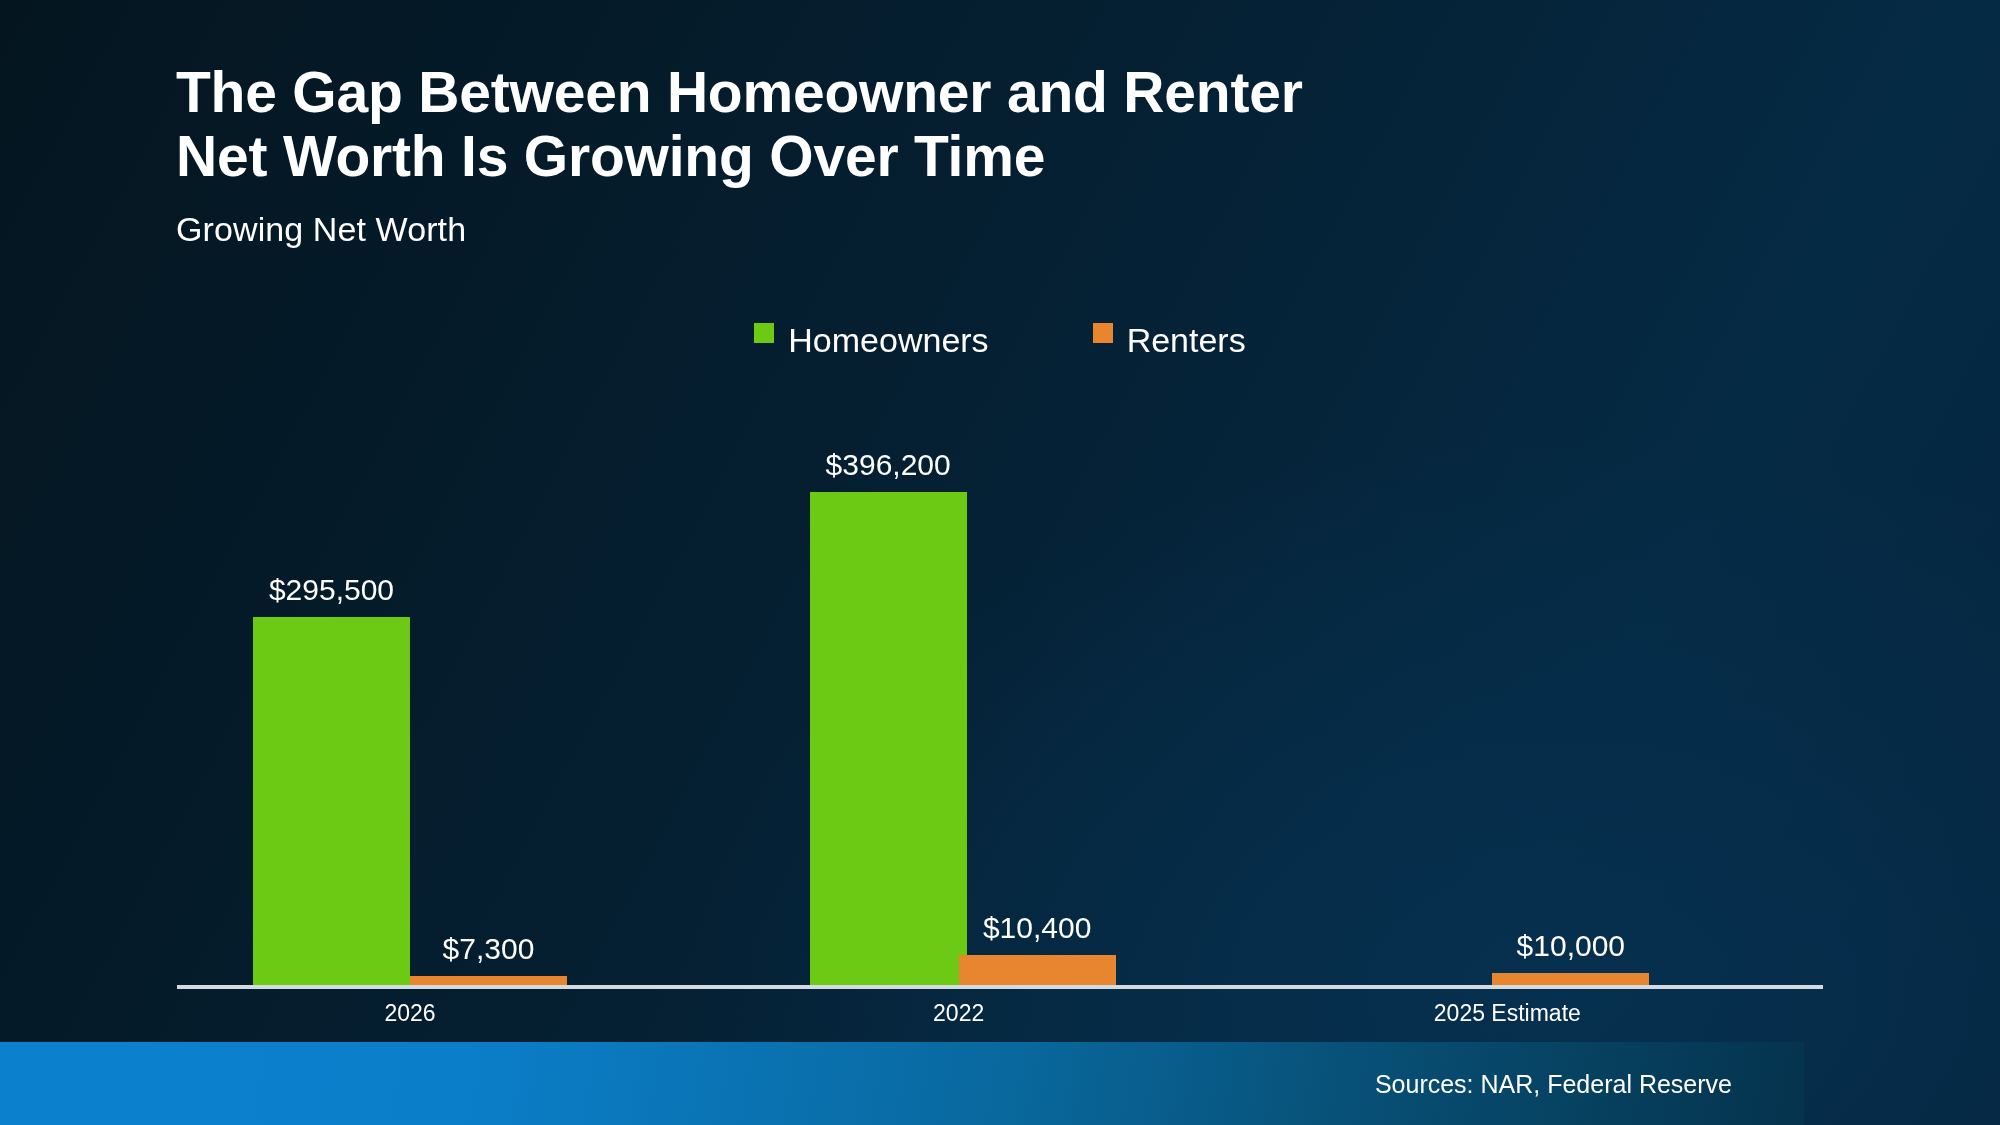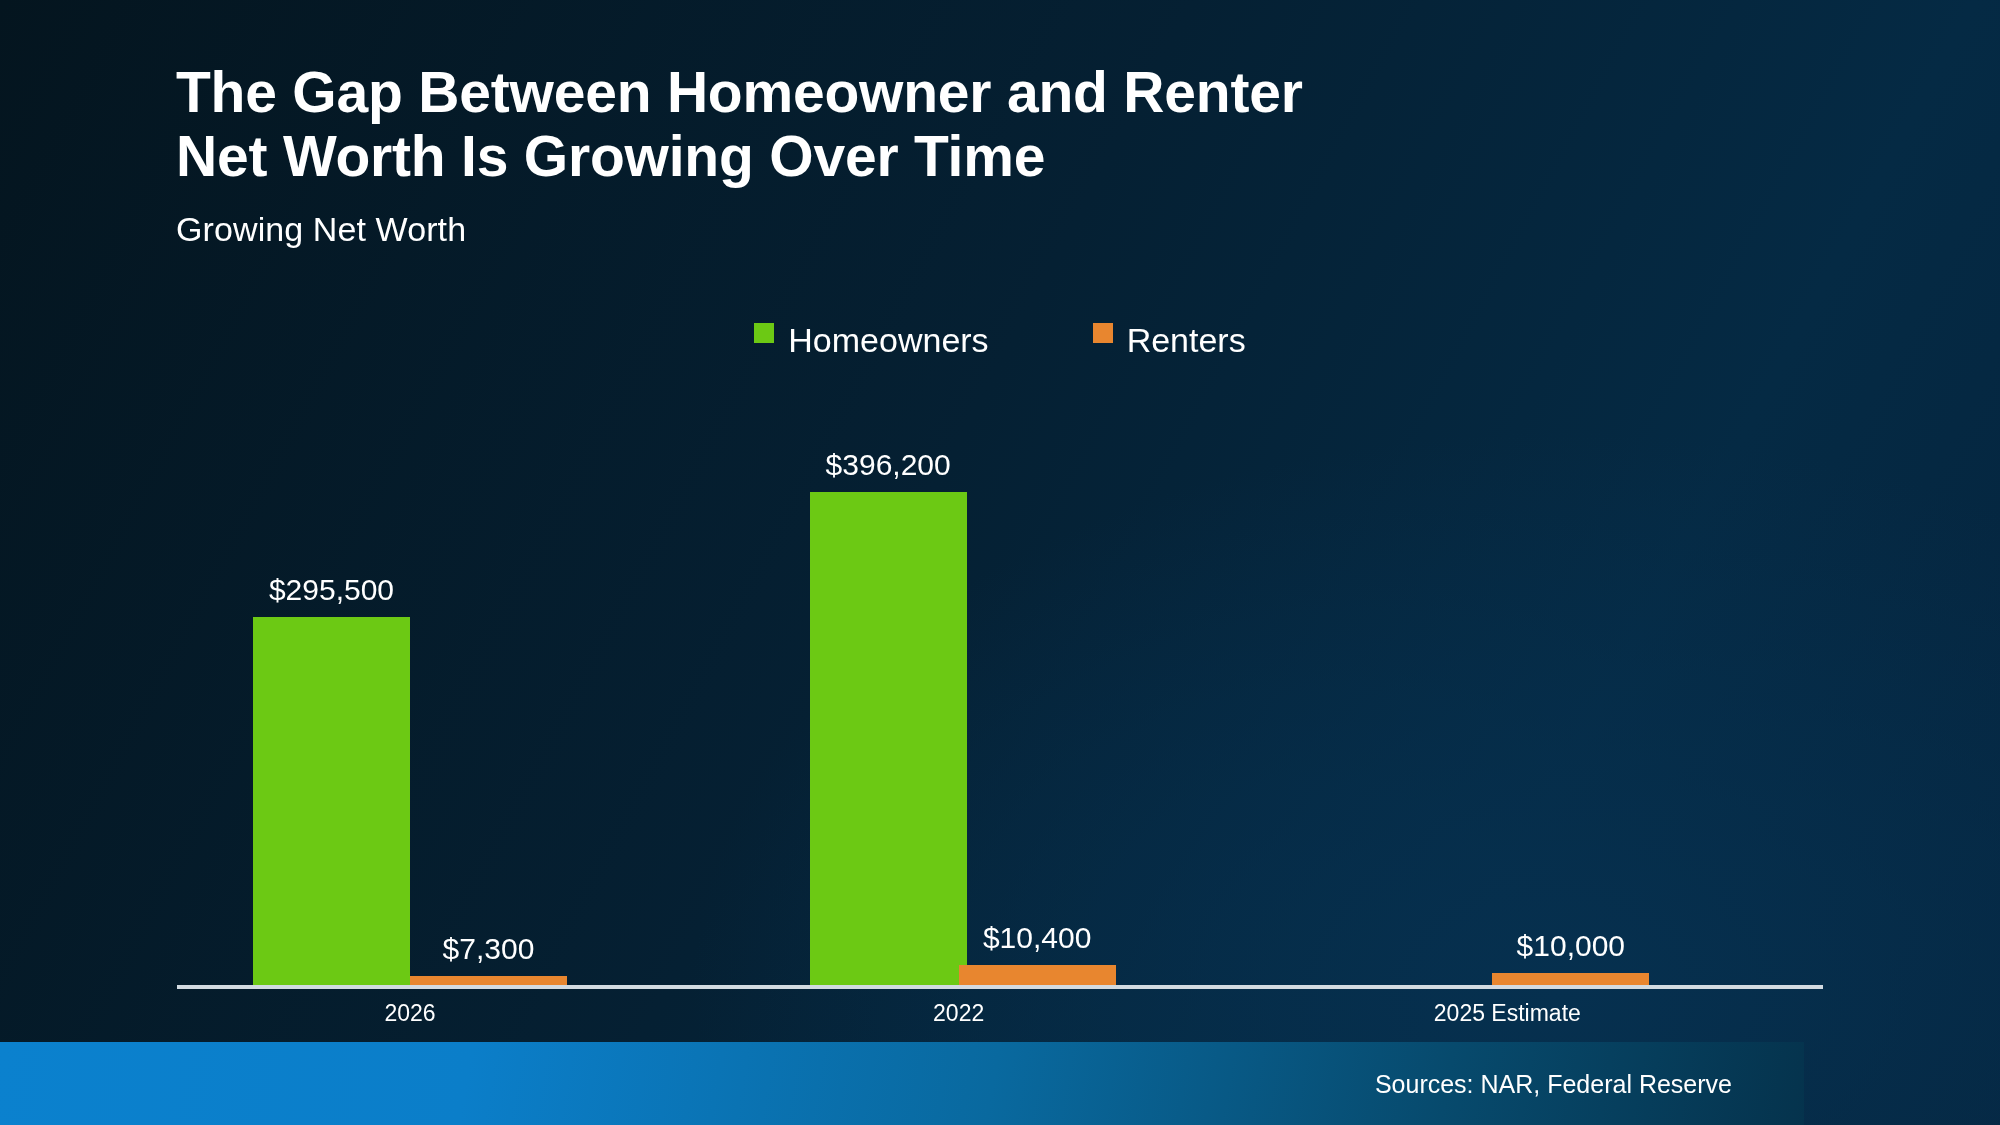--- a/index.html
+++ b/index.html
@@ -194,21 +194,21 @@
           <span class="bar-value">$295,500</span>
         </div>
         <div class="bar bar-renter" style="left: 157px; width: 157px; height: 9.08617px; background: rgb(232, 134, 47);">
           <span class="bar-value">$7,300</span>
         </div>
       </div>
       <div class="bar-group" style="left: 624.667px; width: 314px;">
         <div class="bar bar-owner" style="left: 8px; width: 157px; height: 493.143px; background: rgb(108, 201, 20);">
           <span class="bar-value">$396,200</span>
         </div>
-        <div class="bar bar-renter" style="left: 157px; width: 157px; height: 20px; background: rgb(232, 134, 47);">
+        <div class="bar bar-renter" style="left: 157px; width: 157px; height: 30px; background: rgb(232, 134, 47);">
           <span class="bar-value">$10,400</span>
         </div>
       </div>
       <div class="bar-group" style="left: 1173.33px; width: 314px;">
         <div class="bar bar-renter" style="left: 142px; width: 157px; height: 12.4468px; background: rgb(232, 134, 47);">
           <span class="bar-value">$10,000</span>
         </div>
       </div>
     </div>
 

